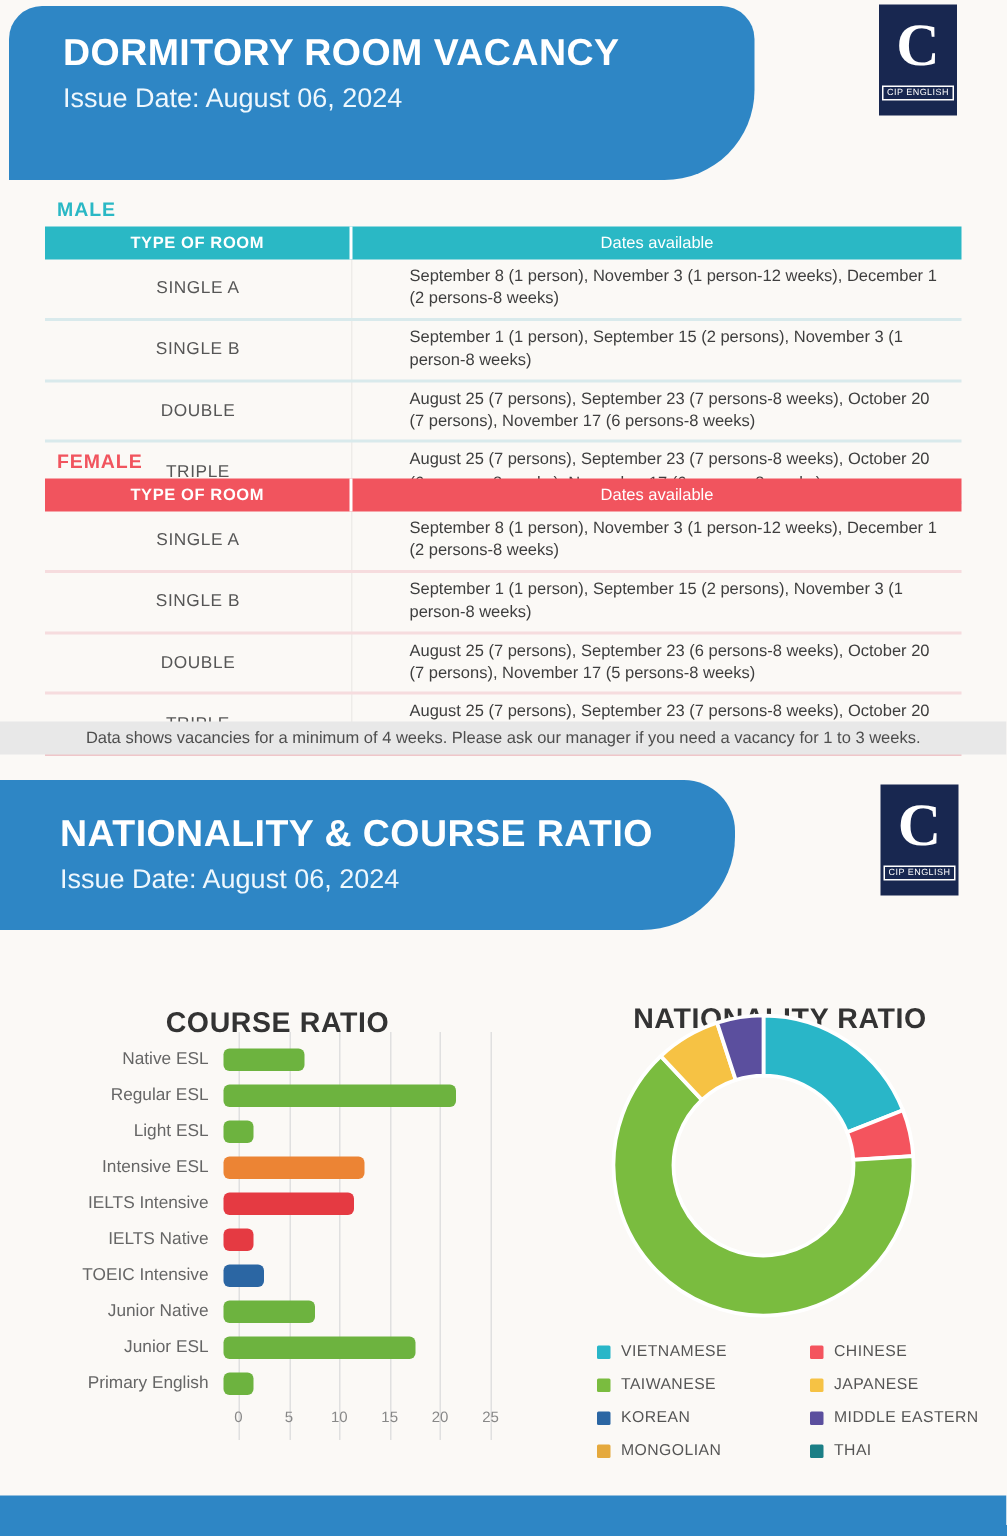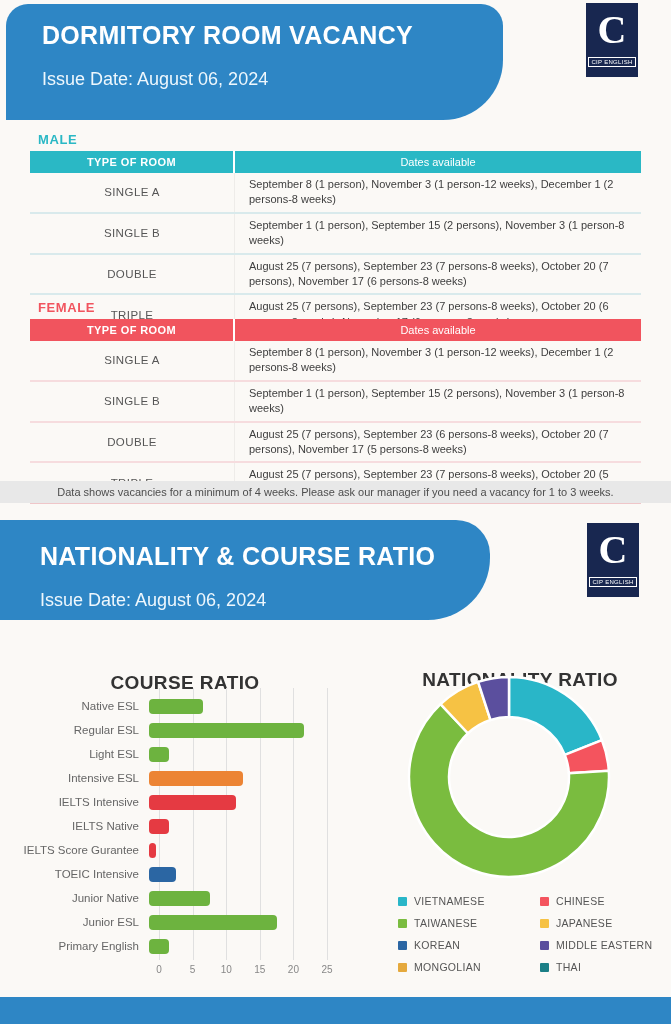--- a/index.html
+++ b/index.html
@@ -3,42 +3,42 @@
 <meta charset="utf-8">
 <style>
   * { margin:0; padding:0; box-sizing:border-box; }
   html,body { width:671px; height:1024px; }
   body { background:#fbf9f6; font-family:"Liberation Sans",sans-serif; position:relative; overflow:hidden; }
 
   .hdr { position:absolute; background:#2e86c5; color:#fff; }
   .hdr1 { left:6px; top:4px; width:497px; height:116px; border-radius:22px 22px 60px 0; padding:17px 0 0 36px; }
   .hdr2 { left:0; top:520px; width:490px; height:100px; border-radius:0 34px 62px 0; padding:22px 0 0 40px; }
   .hdr-title { font-size:25px; font-weight:bold; letter-spacing:.3px; }
-  .hdr-sub { font-size:18px; margin-top:19px; color:#eef7fd; }
+  .hdr-sub { font-size:18px; margin-top:5px; color:#eef7fd; }
 
   .logo { position:absolute; width:52px; height:74px; background:#182750; display:flex; flex-direction:column; align-items:center; padding-top:2px; }
   .logo1 { left:586px; top:3px; }
   .logo2 { left:587px; top:523px; }
   .logo-c { color:#fff; font-family:"Liberation Serif",serif; font-size:40px; font-weight:bold; line-height:50px; }
   .logo-label { font-size:6px; color:#fff; border:1px solid #fff; padding:1px 2px; letter-spacing:.3px; white-space:nowrap; margin-top:2px; }
 
   .vtable { position:absolute; left:30px; width:611px; }
   #male-wrap { top:108px; }
   #female-wrap { top:300px; }
   .sec-label { font-size:13px; font-weight:bold; letter-spacing:.6px; margin:0 0 4px 8px; }
   .male .sec-label { color:#2ab8c5;margin-top:24px; }
   .female .sec-label { color:#f1545e; }
   .vt-head { display:flex; height:22px; color:#fff; font-size:11px; }
   .male .vt-head { background:#2ab8c5; }
   .female .vt-head { background:#f1545e; }
   .vt-head .vt-c1 { font-weight:bold; letter-spacing:.4px; border-right:2px solid #fff; }
   .vt-c1 { width:205px; flex:none; display:flex; align-items:center; justify-content:center; }
   .vt-c2 { flex:1; display:flex; align-items:center; }
   .vt-head .vt-c2 { justify-content:center; }
-  .vt-row { display:flex; min-height:33px; }
+  .vt-row { display:flex; min-height:33px;gap:24px; }
   .vt-row + .vt-row { border-top:2px solid #4d7c0f; }
   .male .vt-row + .vt-row { border-top-color:#d9eaec; }
   .female .vt-row + .vt-row { border-top-color:#f6dcde; }
   .male .vt-body { border-bottom:2px solid #bfe1e6; }
   .female .vt-body { border-bottom:2px solid #efc6c9; }
   .vt-row .vt-c1 { font-size:11.5px; color:#565656; letter-spacing:.4px; border-right:1px solid rgba(0,0,0,.05); }
   .vt-row .vt-c2 { font-size:11px; color:#3e3e3e; line-height:1.4; padding:4px 10px 4px 14px; }
 
   .note { position:absolute; left:0; top:481px; width:671px; height:22px; background:#e8e8e8;
           display:flex; align-items:center; justify-content:center; font-size:11px; color:#4d4d4d; }
@@ -183,26 +183,20 @@
           <div class="bar" style="width: 87.4px; background: rgb(229, 58, 66);"></div>
         </div>
       </div>
       <div class="bar-row">
         <div class="bar-label">IELTS Native</div>
         <div class="bar-track">
           <div class="bar" style="width: 20.2px; background: rgb(229, 58, 66);"></div>
         </div>
       </div>
       <div class="bar-row">
-        <div class="bar-label">IELTS Score Gurantee</div>
-        <div class="bar-track">
-          <div class="bar" style="width: 6.7px; background: rgb(229, 58, 66);"></div>
-        </div>
-      </div>
-      <div class="bar-row">
         <div class="bar-label">TOEIC Intensive</div>
         <div class="bar-track">
           <div class="bar" style="width: 26.9px; background: rgb(43, 102, 163);"></div>
         </div>
       </div>
       <div class="bar-row">
         <div class="bar-label">Junior Native</div>
         <div class="bar-track">
           <div class="bar" style="width: 60.5px; background: rgb(109, 179, 63);"></div>
         </div>

